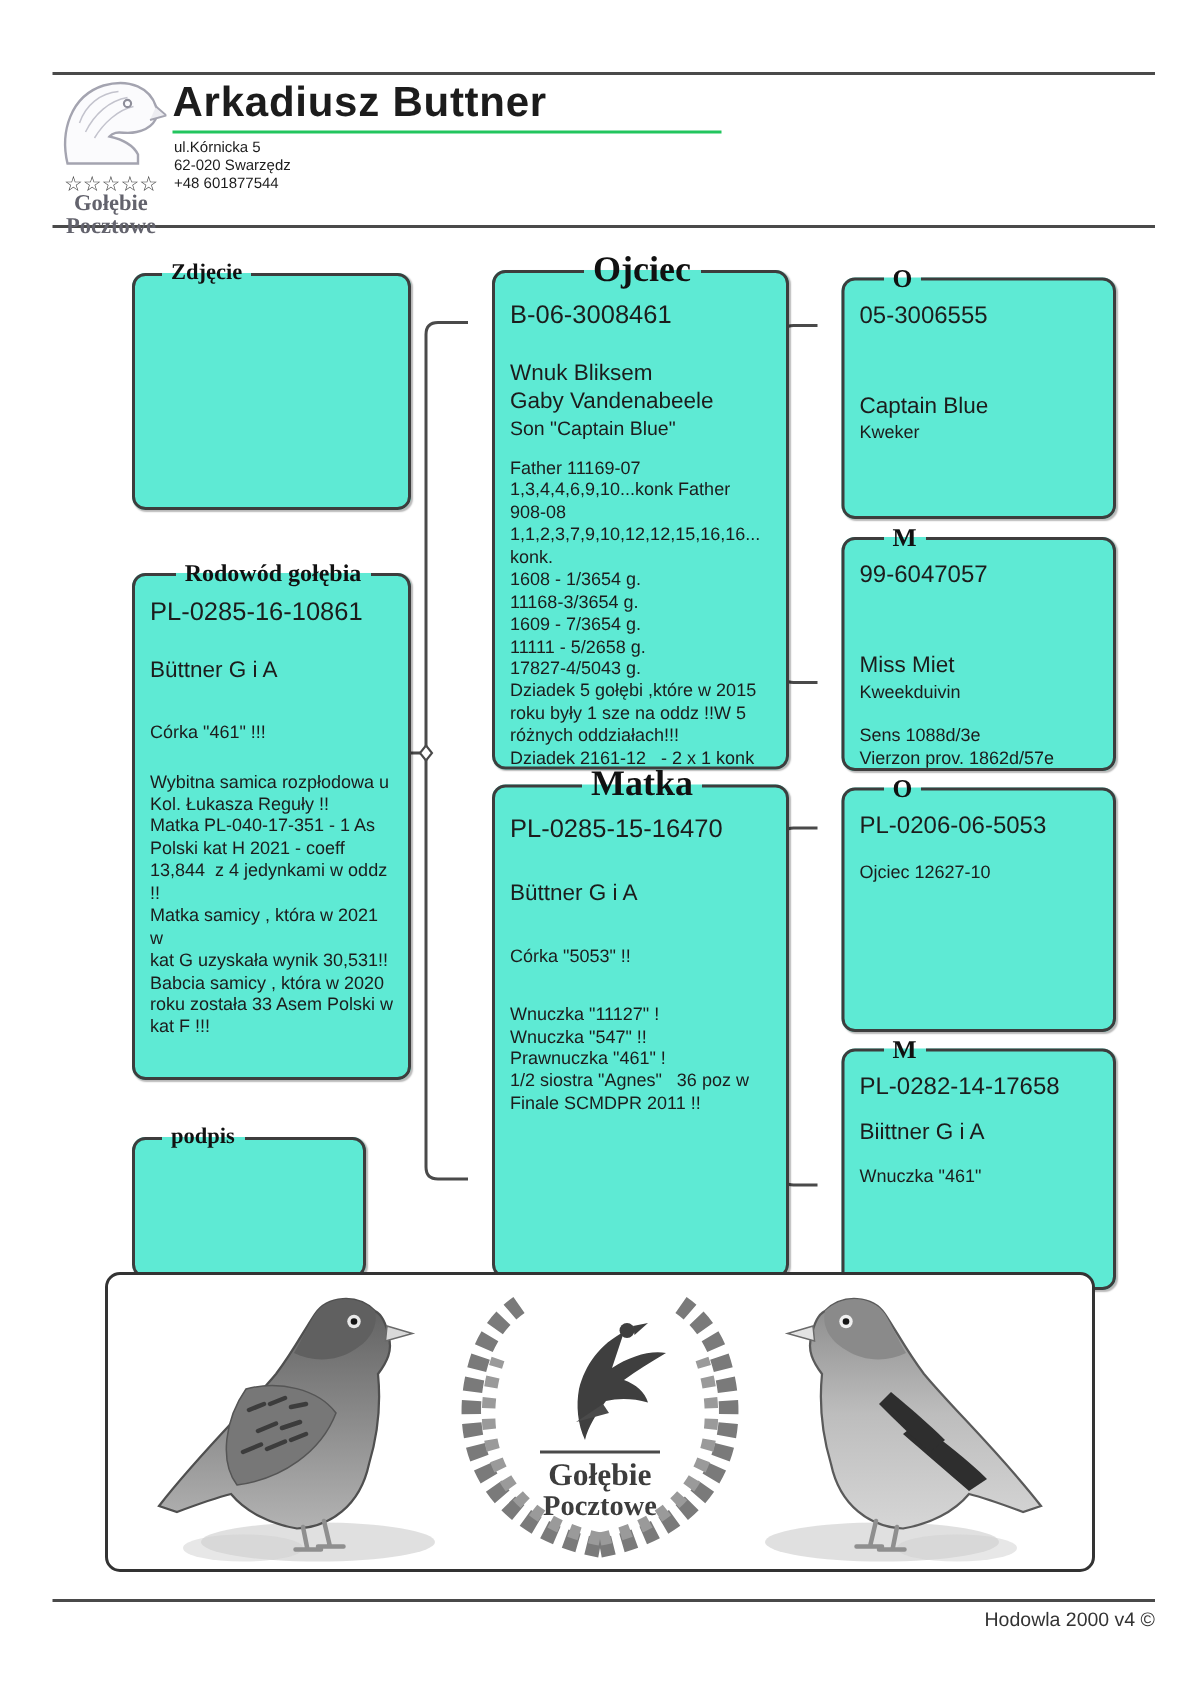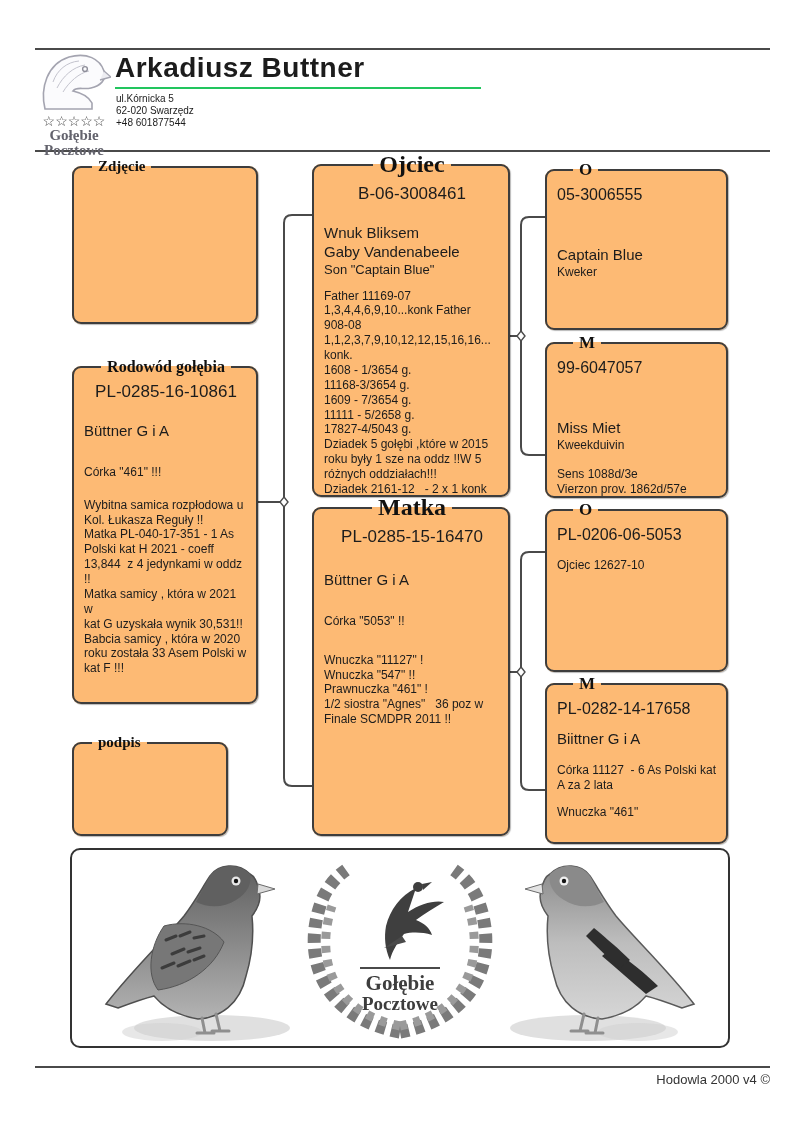--- a/index.html
+++ b/index.html
@@ -8,29 +8,29 @@
   .rule{position:absolute;height:2px;background:#4a4a4a;}
   
   .logo{position:absolute;left:36px;top:52px;width:76px;text-align:center;}
   .logo-stars{font-size:14px;letter-spacing:0px;color:#444;line-height:1;}
   .logo-word{font-family:"Liberation Serif",serif;font-weight:bold;color:#63636d;
              font-size:15px;line-height:1.02;}
   .title{position:absolute;left:115px;top:52px;width:366px;font-size:28px;font-weight:bold;
          letter-spacing:.5px;border-bottom:2px solid #22c55e;padding-bottom:3px;}
   .addr{position:absolute;left:116px;top:93px;font-size:10px;line-height:1.22;}
   
-  fieldset.box{position:absolute;margin:0;border:2px solid #3d3d3d;border-radius:9px;
-               background:#fdba74;padding:2px 8px 1px 10px;box-shadow:1px 1px 1px rgba(0,0,0,.28);
+  fieldset.box{position:absolute;margin:16px;border:2px solid #3d3d3d;border-radius:9px;
+               background:#5eead4;padding:2px 8px 1px 10px;box-shadow:1px 1px 1px rgba(0,0,0,.28);
                box-sizing:border-box;z-index:2;}
   legend{font-family:"Liberation Serif",serif;font-weight:bold;padding:0 6px;color:#111;}
   legend.big{font-size:24px;margin:0 auto;}
   legend.ctr{font-size:16px;margin:0 auto;}
   legend.lft{font-size:15px;margin-left:8px;}
   legend.om{font-size:17px;margin-left:16px;}
-  .ring{font-size:17px;margin-top:4px;text-align:center;}
+  .ring{font-size:17px;margin-top:4px;}
   .ring2{font-size:16px;margin-top:4px;}
   .name{font-size:15px;line-height:1.25;}
   .sub{font-size:13px;}
   .small{font-size:12px;line-height:1.24;}
   .pre{white-space:pre-wrap;}
   .mt10{margin-top:10px;}.mt12{margin-top:12px;}.mt14{margin-top:14px;}
   .mt18{margin-top:18px;}.mt20{margin-top:20px;}.mt24{margin-top:24px;}
   .mt40{margin-top:42px;}
   svg.connectors{position:absolute;left:0;top:0;z-index:1;pointer-events:none;}
   
@@ -160,22 +160,20 @@
 <fieldset class="box" style="left:545px;top:500px;width:183px;height:172px;">
   <legend class="om">O</legend>
   <div class="ring2">PL-0206-06-5053</div>
   <div class="small pre mt14">Ojciec 12627-10</div>
 </fieldset>
 
 <fieldset class="box" style="left:545px;top:674px;width:183px;height:170px;">
   <legend class="om">M</legend>
   <div class="ring2">PL-0282-14-17658</div>
   <div class="name mt12">Biittner G i A</div>
-  <div class="small pre mt14">Córka 11127  - 6 As Polski kat
-A za 2 lata</div>
   <div class="small mt12">Wnuczka "461"</div>
 </fieldset>
 
 <div class="picture-box">
   <svg width="656" height="196" viewBox="0 0 656 196">
     <defs>
       <linearGradient id="gDark" x1="0" y1="0" x2="0" y2="1">
         <stop offset="0" stop-color="#5f5f5f"></stop>
           <stop offset=".55" stop-color="#8d8d8d"></stop>
           <stop offset="1" stop-color="#b3b3b3"></stop>

